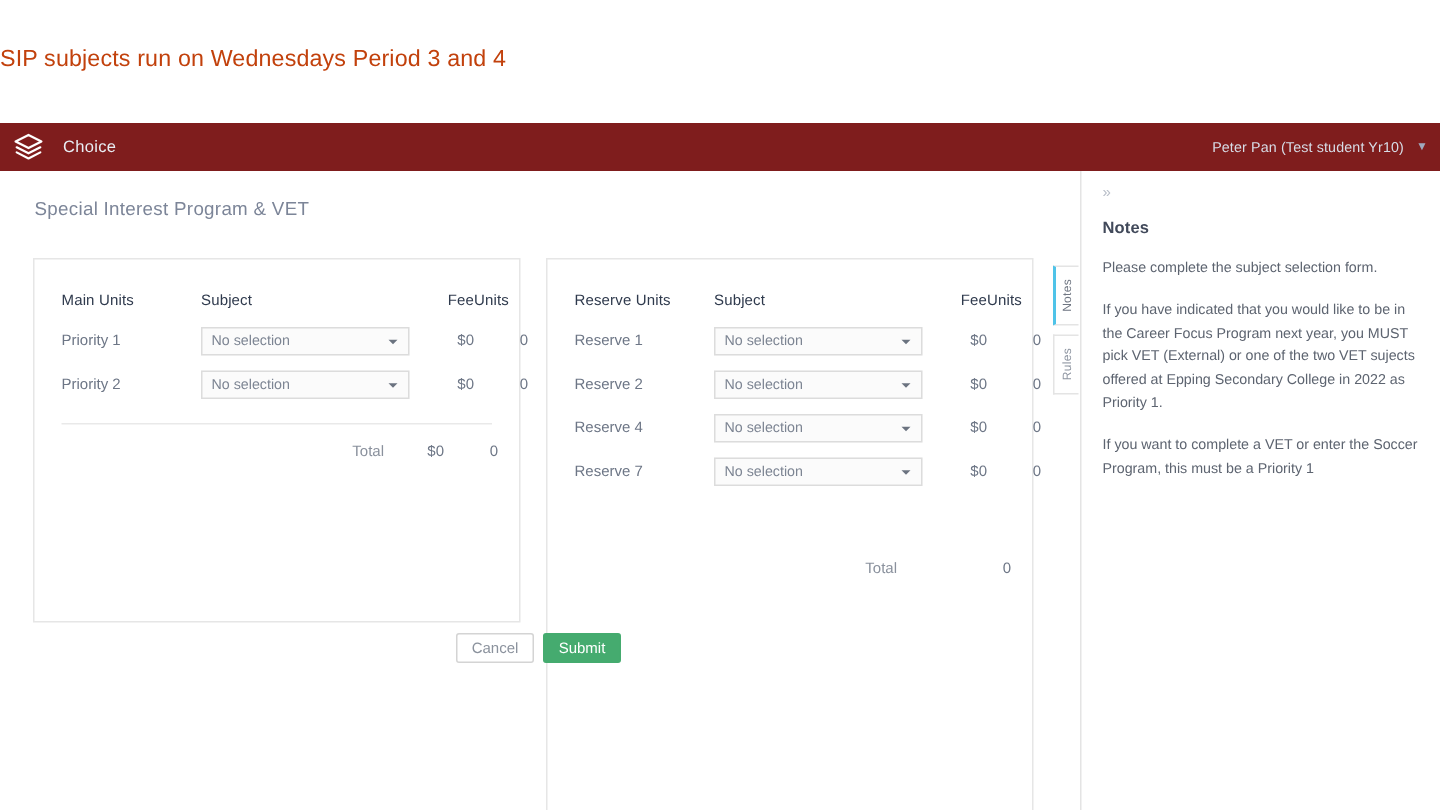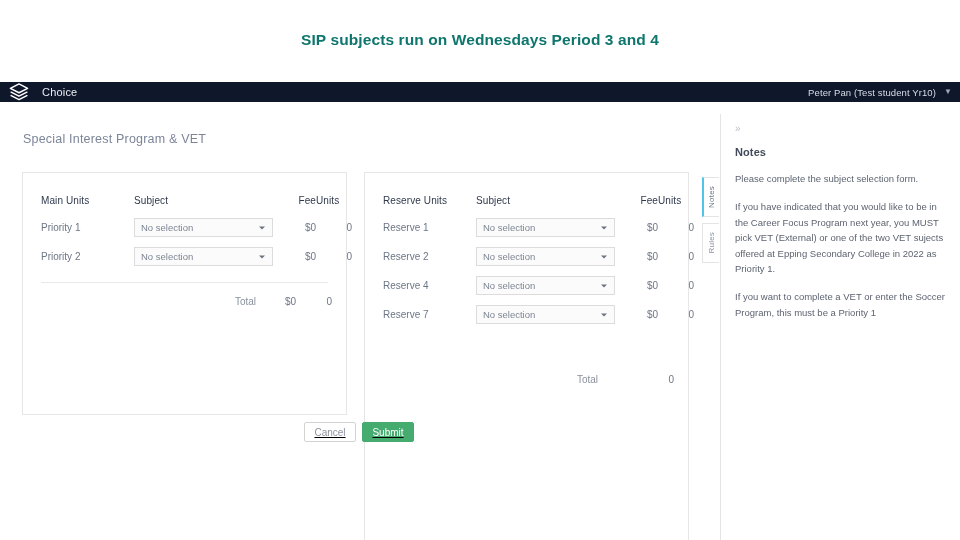--- a/index.html
+++ b/index.html
@@ -14,46 +14,45 @@
     overflow: hidden;
     position: relative;
   }
 
   
   .slide-title {
     position: absolute;
     top: 31px;
     left: 0;
     width: 960px;
-    text-align: center;
     font-size: 15.5px;
-    font-weight: 700;
-    color: #0f766e;
+    font-weight: 400;
+    color: #c2410c;
     letter-spacing: 0.1px;
   }
 
   
   .app-shot {
     position: absolute;
     top: 82px;
     left: 0;
     width: 960px;
     height: 458px;
     background: #ffffff;
     overflow: hidden;
   }
 
   
   .appbar {
     position: absolute;
     top: 0;
     left: 0;
     width: 960px;
-    height: 20px;
-    background: #0f172a;
+    height: 32px;
+    background: #7f1d1d;
     display: flex;
     align-items: center;
   }
   .brand {
     display: flex;
     align-items: center;
     padding-left: 8px;
   }
   .brand-logo {
     width: 22px;
@@ -202,21 +201,20 @@
   }
   .card-main .total-row { padding-top: 13px; }
   .card-reserve .total-row { padding-top: 40px; }
 
   
   .actions {
     position: absolute;
     left: 304px;
     top: 340px;
     display: flex;
-    text-decoration: underline;
   }
   .btn {
     font-family: "Liberation Sans", sans-serif;
     font-size: 10px;
     border-radius: 2px;
     cursor: pointer;
     box-sizing: border-box;
   }
   .btn-cancel {
     width: 52px;

